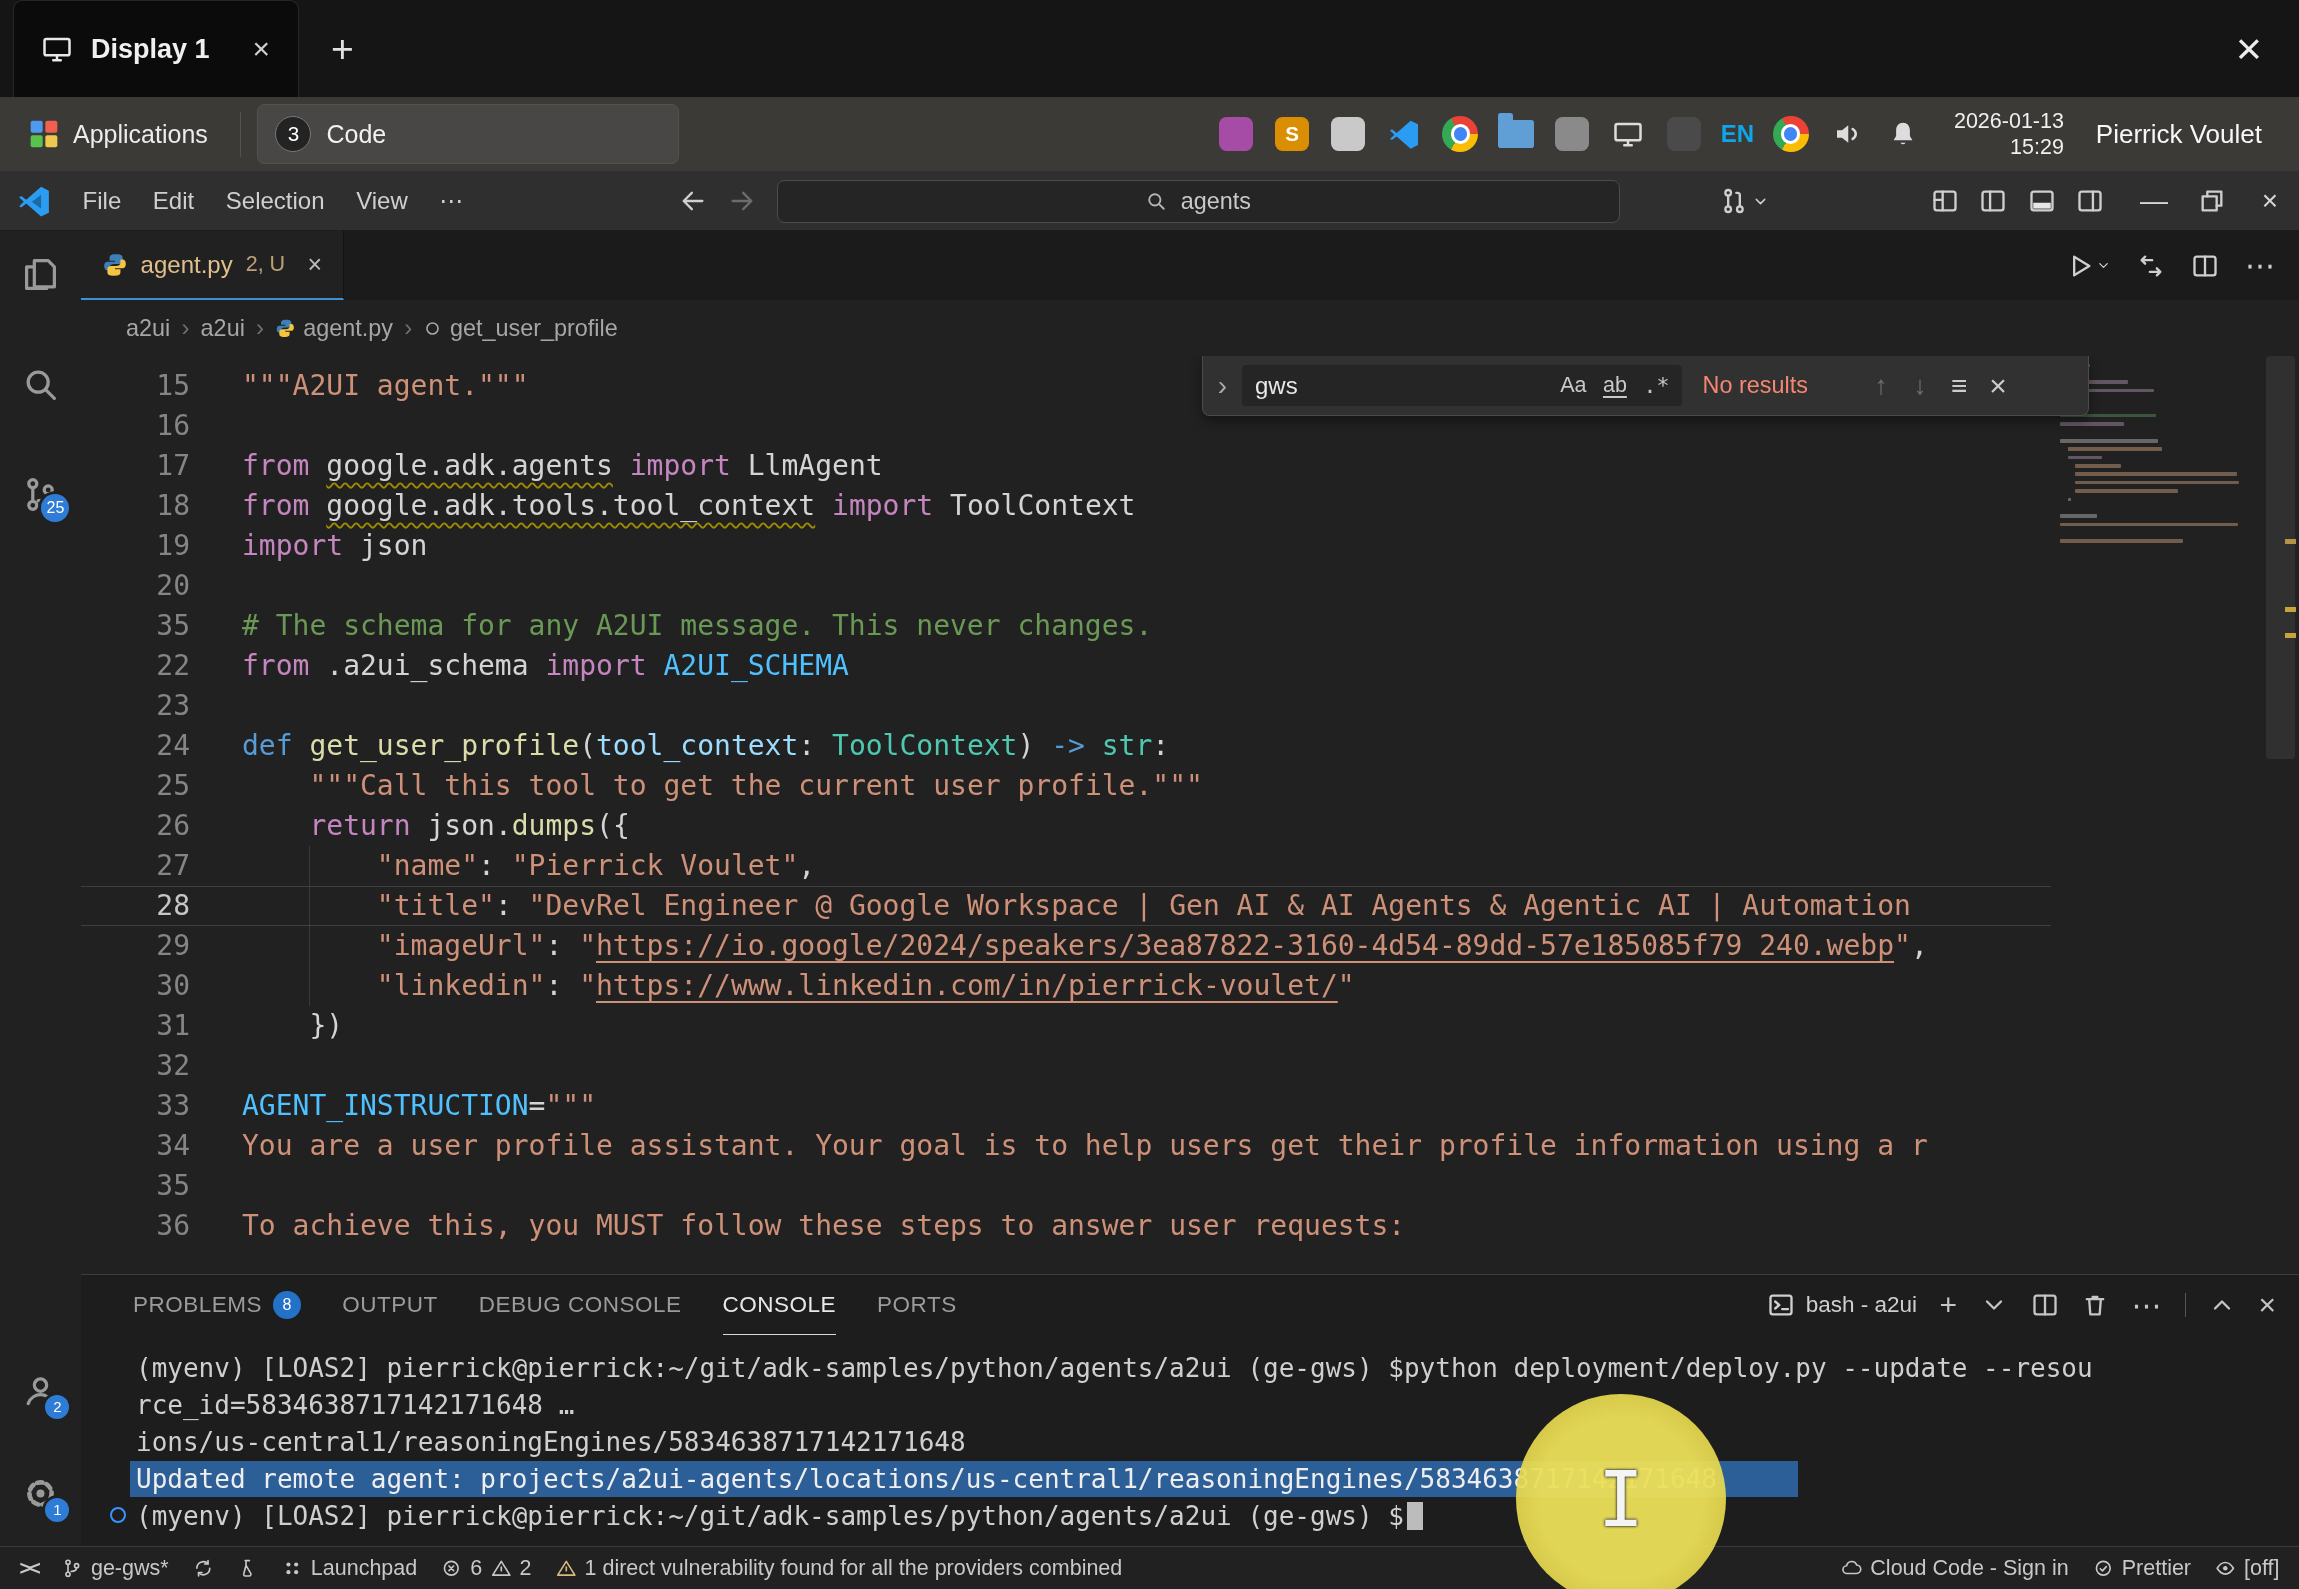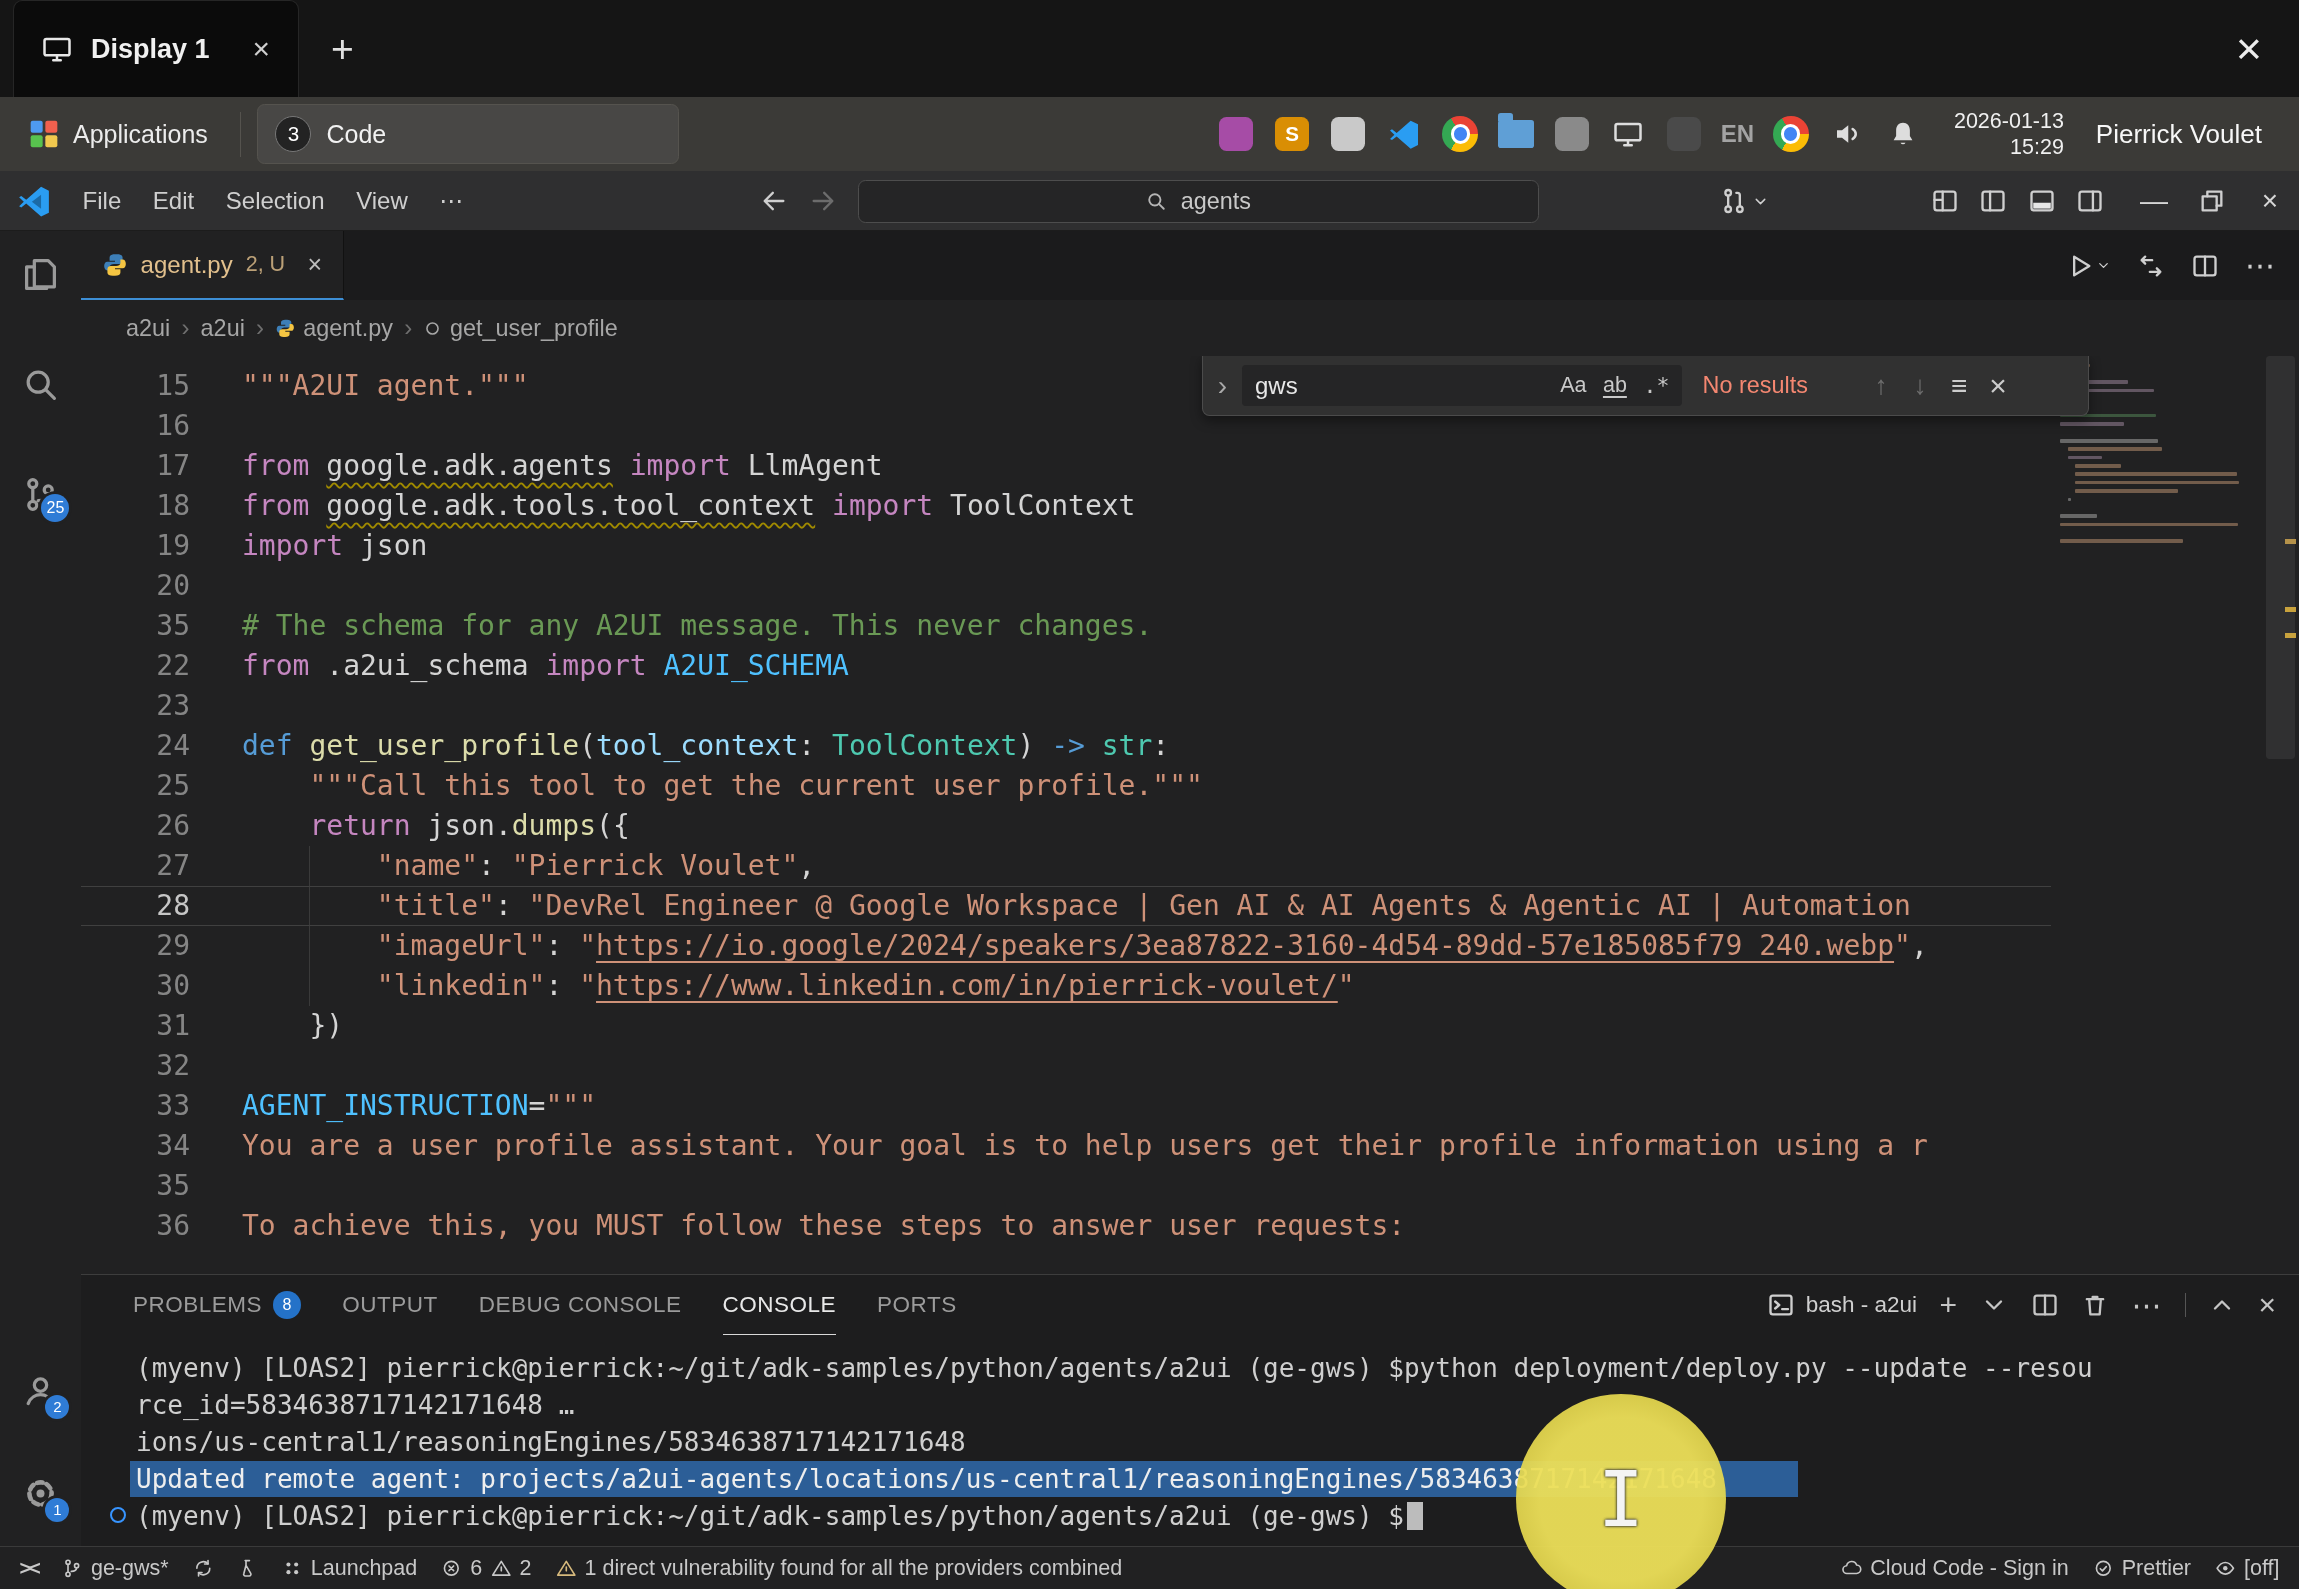--- a/index.html
+++ b/index.html
@@ -21,39 +21,39 @@
   
   .taskbar{height:75px;background:#3b3a37;display:flex;align-items:center;gap:9.4px;padding:0 13px;border-bottom:0.9px solid #1f1f1f}
   .apps-btn{display:flex;align-items:center;gap:13px;padding:0 15px;height:60px;border-radius:5.6px;color:#ececec;font-size:25px}
   .apps-btn .ic-apps{width:32px;height:32px}
   .tb-div{width:0.9px;height:45px;background:#55534e;margin:0 7.5px}
   .win-btn{display:flex;align-items:center;gap:15px;height:60px;width:422px;background:rgba(255,255,255,.07);border:0.9px solid #55534e;border-radius:7.5px;padding:0 17px;color:#f2f2f2;font-size:25px}
   .num-badge{width:36px;height:36px;border-radius:50%;background:#232323;border:1.9px solid #777;color:#fff;font-size:20.6px;display:flex;align-items:center;justify-content:center}
   .tray{margin-left:auto;display:flex;align-items:center;gap:17px}
   .tray-item{width:39px;height:39px;display:flex;align-items:center;justify-content:center;border-radius:5.6px}
   .tray-sq{width:34px;height:34px;border-radius:7.5px;display:flex;align-items:center;justify-content:center;color:#fff;font-size:20.6px;font-weight:700}
-  .tray-text{width:auto;font-size:24px;font-weight:700;color:#a3a3a3}
+  .tray-text{width:auto;font-size:24px;font-weight:700;color:#0ea5e9}
   .chrome{width:36px;height:36px;border-radius:50%;background:conic-gradient(from -30deg,#ea4335 0 120deg,#fbbc05 0 240deg,#34a853 0 360deg);position:relative}
   .chrome::after{content:"";position:absolute;inset:8.4px;border-radius:50%;background:#4285f4;border:3.7px solid #fff}
   .folder{width:36px;height:28px;background:#5f9fd6;border-radius:2.8px;position:relative}
   .folder::before{content:"";position:absolute;top:-6.6px;left:0;width:15px;height:7.5px;background:#5f9fd6;border-radius:2.8px 2.8px 0 0}
   .tray .ic{width:30px;height:30px;color:#ddd}
   .clock{margin:0 22.5px;text-align:right;color:#f0f0f0;font-size:21.5px;line-height:26px}
   .user-name{margin-right:24px;font-size:26px;color:#f7f7f7}
 
   
   .vscode{position:absolute;top:171px;left:0;right:0;bottom:0;display:flex;flex-direction:column;background:#22c55e}
   .titlebar{height:60px;background:#2f2f30;display:grid;grid-template-columns:1fr auto 1fr;align-items:center;border-bottom:0.9px solid #1c1c1c}
   .tbl{display:flex;align-items:center;gap:5.6px;padding-left:17px}
   .vsc-logo{width:34px;height:34px;margin-right:13px}
   .menu{font-size:24px;color:#cfcfcf;padding:5.6px 13px;border-radius:5.6px}
   .tbc{display:flex;align-items:center;gap:20.6px}
   .nav-ic{width:28px;height:28px;color:#cfcfcf}
   .dim{opacity:.38}
-  .searchbox{width:681px;height:43px;background:#252526;border:0.9px solid #4d4d4d;border-radius:7.5px;display:flex;align-items:center;justify-content:center;gap:13px;color:#c9c9c9;font-size:23.4px}
+  .searchbox{width:843px;height:43px;background:#252526;border:0.9px solid #4d4d4d;border-radius:7.5px;display:flex;align-items:center;justify-content:center;gap:13px;color:#c9c9c9;font-size:23.4px}
   .searchbox .ic{width:22.5px;height:22.5px;color:#b5b5b5}
   .tbr{display:flex;align-items:center;justify-content:flex-end;gap:20.6px;padding-right:0}
   .tbr .ic{width:28px;height:28px;color:#cfcfcf}
   .pr-wrap{display:flex;align-items:center;gap:3.7px;margin-right:141px}
   .pr-wrap .chev{width:17px;height:17px}
   .winctl{display:flex;align-items:center}
   .winctl>div{width:58px;height:60px;display:flex;align-items:center;justify-content:center;color:#d6d6d6;font-size:28px}
 
   .body-row{flex:1;display:flex;min-height:0}
 

